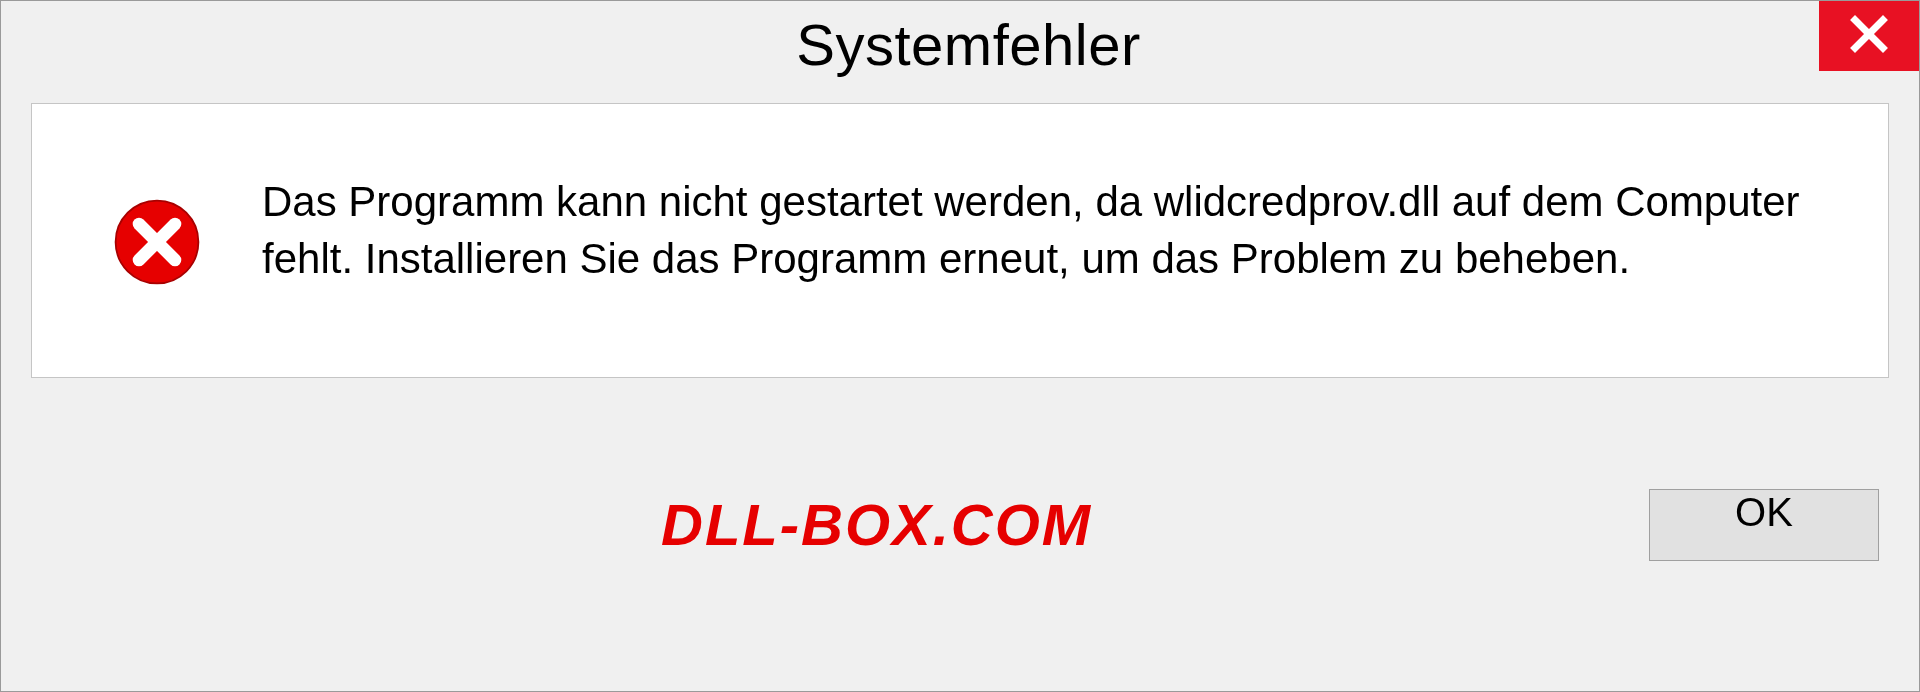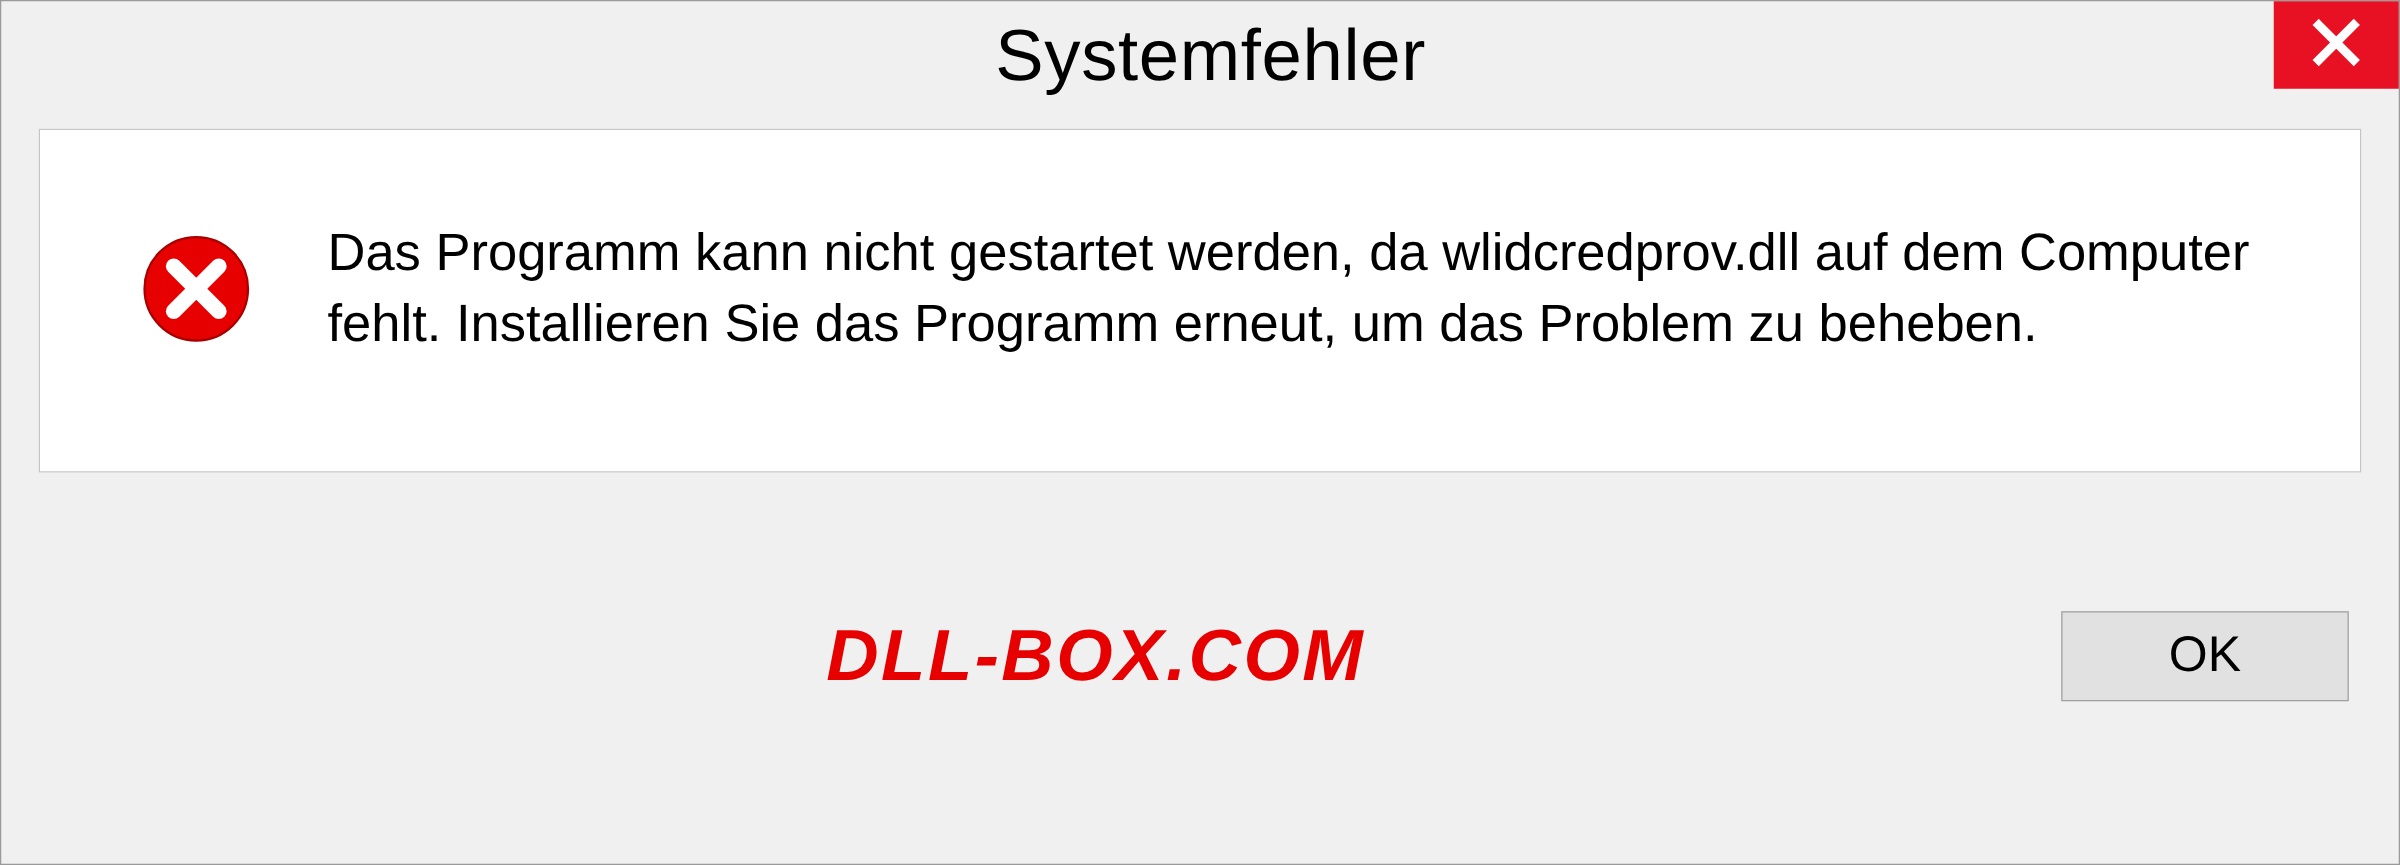--- a/index.html
+++ b/index.html
@@ -48,21 +48,21 @@
     }
     .close-btn svg { width: 40px; height: 40px; }
     
     .panel {
       margin: 10px 30px 0 30px;
       background: #ffffff;
       border: 1px solid #c5c5c5;
       flex: 0 0 auto;
       padding: 70px 80px 90px 80px;
       display: flex;
-      align-items: center;
+      align-items: flex-end;
       gap: 60px;
     }
     .err-icon {
       width: 90px;
       height: 90px;
       flex: 0 0 auto;
     }
     .err-icon svg { width: 100%; height: 100%; }
     .message {
       font-size: 42px;
@@ -89,21 +89,21 @@
       margin-left: 620px;
     }
     .ok-btn {
       width: 230px;
       height: 72px;
       background: #e1e1e1;
       border: 1px solid #a0a0a0;
       font-size: 40px;
       color: #000;
       display: flex;
-      align-items: center;
+      align-items: flex-start;
       justify-content: center;
       cursor: pointer;
       margin-left: 20px;
     }
   </style>
 </head>
 <body>
 
 <div class="dialog">
 

